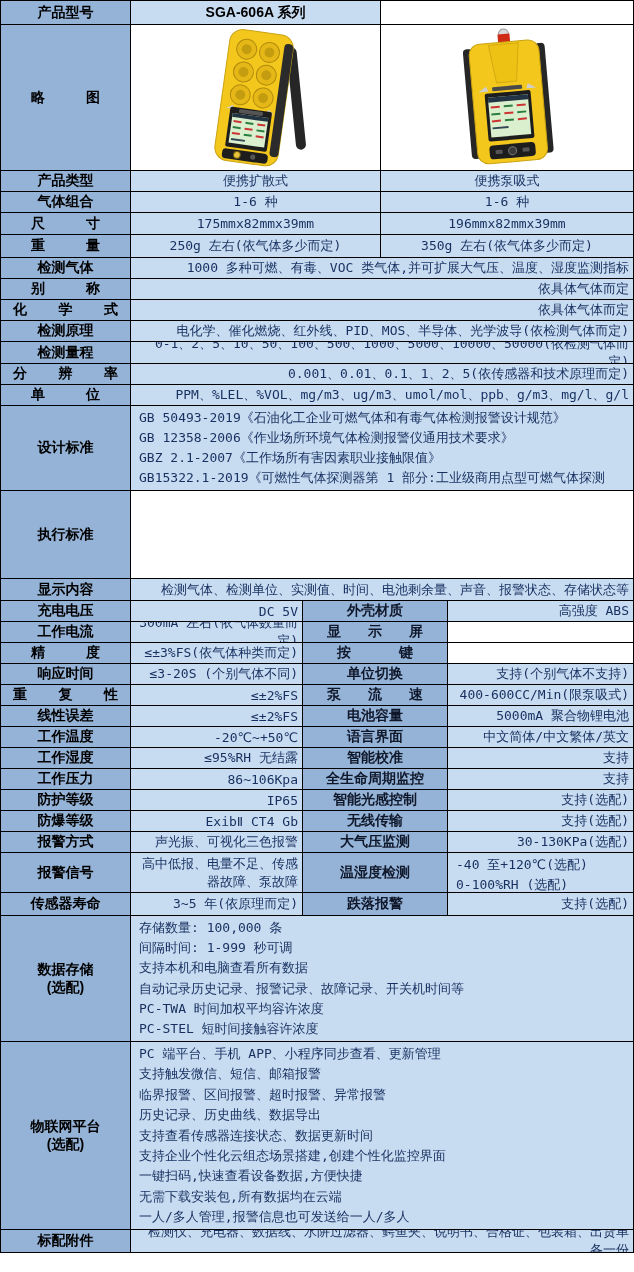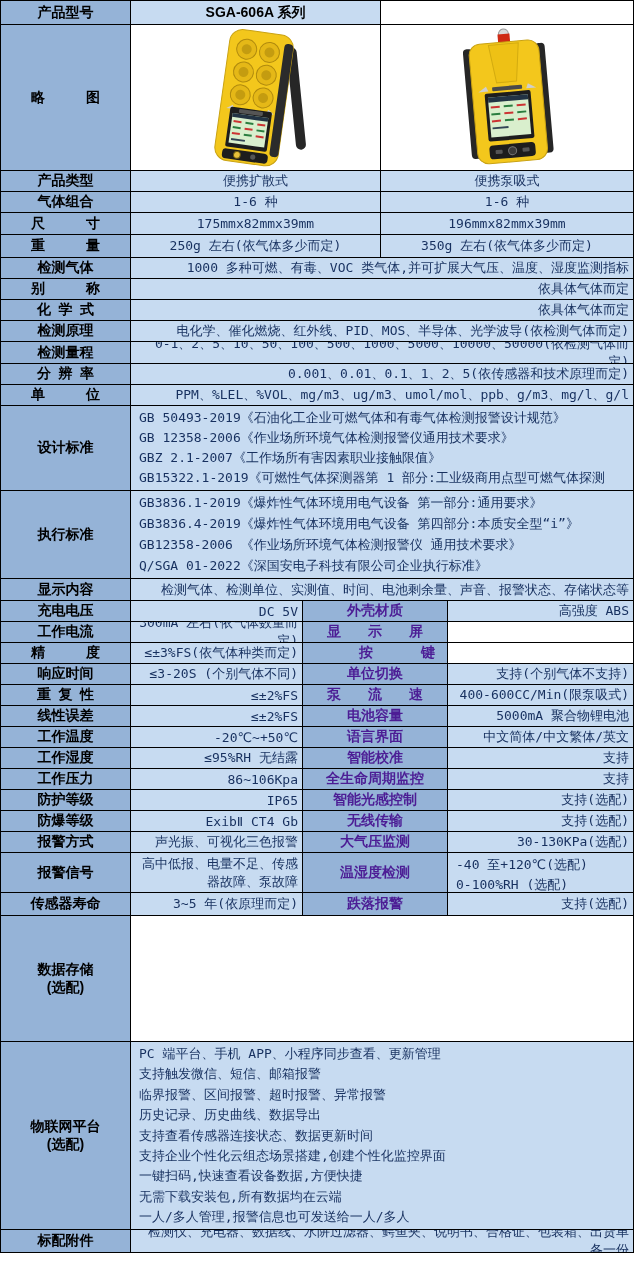--- a/index.html
+++ b/index.html
@@ -10,41 +10,41 @@
   .row { display:flex; border-bottom:1px solid #000; box-sizing:border-box; }
   .row:last-child { border-bottom:none; }
   .cell { box-sizing:border-box; display:flex; flex-direction:column; justify-content:center; overflow:hidden; }
   
   .lbl {
     width:130px; flex:none; background:#95b3d7; border-right:1px solid #000;
     font-weight:bold; color:#000; font-size:14px; text-align:center;
   }
   .lbl .t { width:100%; box-sizing:border-box; }
   .lbl.spread2 .t { padding:0 30px; text-align:justify; text-align-last:justify; }
-  .lbl.spread3 .t { padding:0 36px; text-align:justify; text-align-last:justify;font-family:Liberation Mono, monospace; }
+  .lbl.spread3 .t { padding:0 12px; text-align:justify; text-align-last:justify;font-family:Liberation Mono, monospace; }
   
   .val {
     background:#c7dbf1; color:#17305f; font-size:13px;
     font-family:"DejaVu Sans Mono","DejaVu Sans",monospace;
   }
   .vc { text-align:center; }
   .vl { text-align:right; padding-left:8px; padding-right:4px; }
   .bold { font-weight:bold; color:#000; font-family:"Liberation Sans",sans-serif; font-size:14px; }
   
   .c-a { width:250px; flex:none; border-right:1px solid #000; }
   .c-b { flex:1; }
   .c-span { flex:1; }
   .q-v1 { width:172px; flex:none; border-right:1px solid #000; }
   .q-l2 {
     width:145px; flex:none; border-right:1px solid #000; background:#95b3d7;
-    font-weight:bold; color:#4c1d95; font-size:14px; text-align:center;
+    font-weight:bold; color:#0f172a; font-size:14px; text-align:center;
     font-family:"Liberation Sans",sans-serif;
   }
   .q-l2 .t { width:100%; box-sizing:border-box; }
-  .q-l2.spread2 .t { padding:16px 34px; text-align:justify; text-align-last:justify;margin-left:22px; }
+  .q-l2.spread2 .t { padding:16px 34px; text-align:justify; text-align-last:justify; }
   .q-l2.spread3 .t { padding:0 24px; text-align:justify; text-align-last:justify; }
   .q-v2 { flex:1; }
   .sk { background:#fff; align-items:center; justify-content:center; }
   .lines { justify-content:space-between; padding:2px 4px 2px 8px; }
   .lines .line { text-align:left; line-height:20px; }
   .wrap { line-height:18px; }
 </style>
 </head>
 <body>
 
@@ -226,26 +226,20 @@
       <div class="line">GB 12358-2006《作业场所环境气体检测报警仪通用技术要求》</div>
       <div class="line">GBZ 2.1-2007《工作场所有害因素职业接触限值》</div>
       <div class="line">GB15322.1-2019《可燃性气体探测器第 1 部分:工业级商用点型可燃气体探测器》</div>
     </div>
   </div>
 
   <div class="row" style="height:88px">
     <div class="cell lbl">
         <div class="t">执行标准</div>
       </div>
-    <div class="cell val c-span lines">
-      <div class="line">GB3836.1-2019《爆炸性气体环境用电气设备 第一部分:通用要求》</div>
-      <div class="line">GB3836.4-2019《爆炸性气体环境用电气设备 第四部分:本质安全型“i”》</div>
-      <div class="line">GB12358-2006 《作业场所环境气体检测报警仪 通用技术要求》</div>
-      <div class="line">Q/SGA 01-2022《深国安电子科技有限公司企业执行标准》</div>
-    </div>
   </div>
 
   <div class="row" style="height:22px">
     <div class="cell lbl">
         <div class="t">显示内容</div>
       </div>
     <div class="cell val vl c-span">检测气体、检测单位、实测值、时间、电池剩余量、声音、报警状态、存储状态等</div>
   </div>
 
   <div class="row" style="height:21px">
@@ -389,20 +383,28 @@
     <div class="cell q-l2">
         <div class="t">跌落报警</div>
       </div>
     <div class="cell val vl q-v2">支持(选配)</div>
   </div>
 
   <div class="row" style="height:126px">
     <div class="cell lbl">
       <div class="t">数据存储</div>
       <div class="t">(选配)</div>
+    </div>
+    <div class="cell val c-span lines">
+      <div class="line">存储数量: 100,000 条</div>
+      <div class="line">间隔时间: 1-999 秒可调</div>
+      <div class="line">支持本机和电脑查看所有数据</div>
+      <div class="line">自动记录历史记录、报警记录、故障记录、开关机时间等</div>
+      <div class="line">PC-TWA 时间加权平均容许浓度</div>
+      <div class="line">PC-STEL 短时间接触容许浓度</div>
     </div>
   </div>
 
   <div class="row" style="height:188px">
     <div class="cell lbl">
       <div class="t">物联网平台</div>
       <div class="t">(选配)</div>
     </div>
     <div class="cell val c-span lines">
       <div class="line">PC 端平台、手机 APP、小程序同步查看、更新管理</div>

